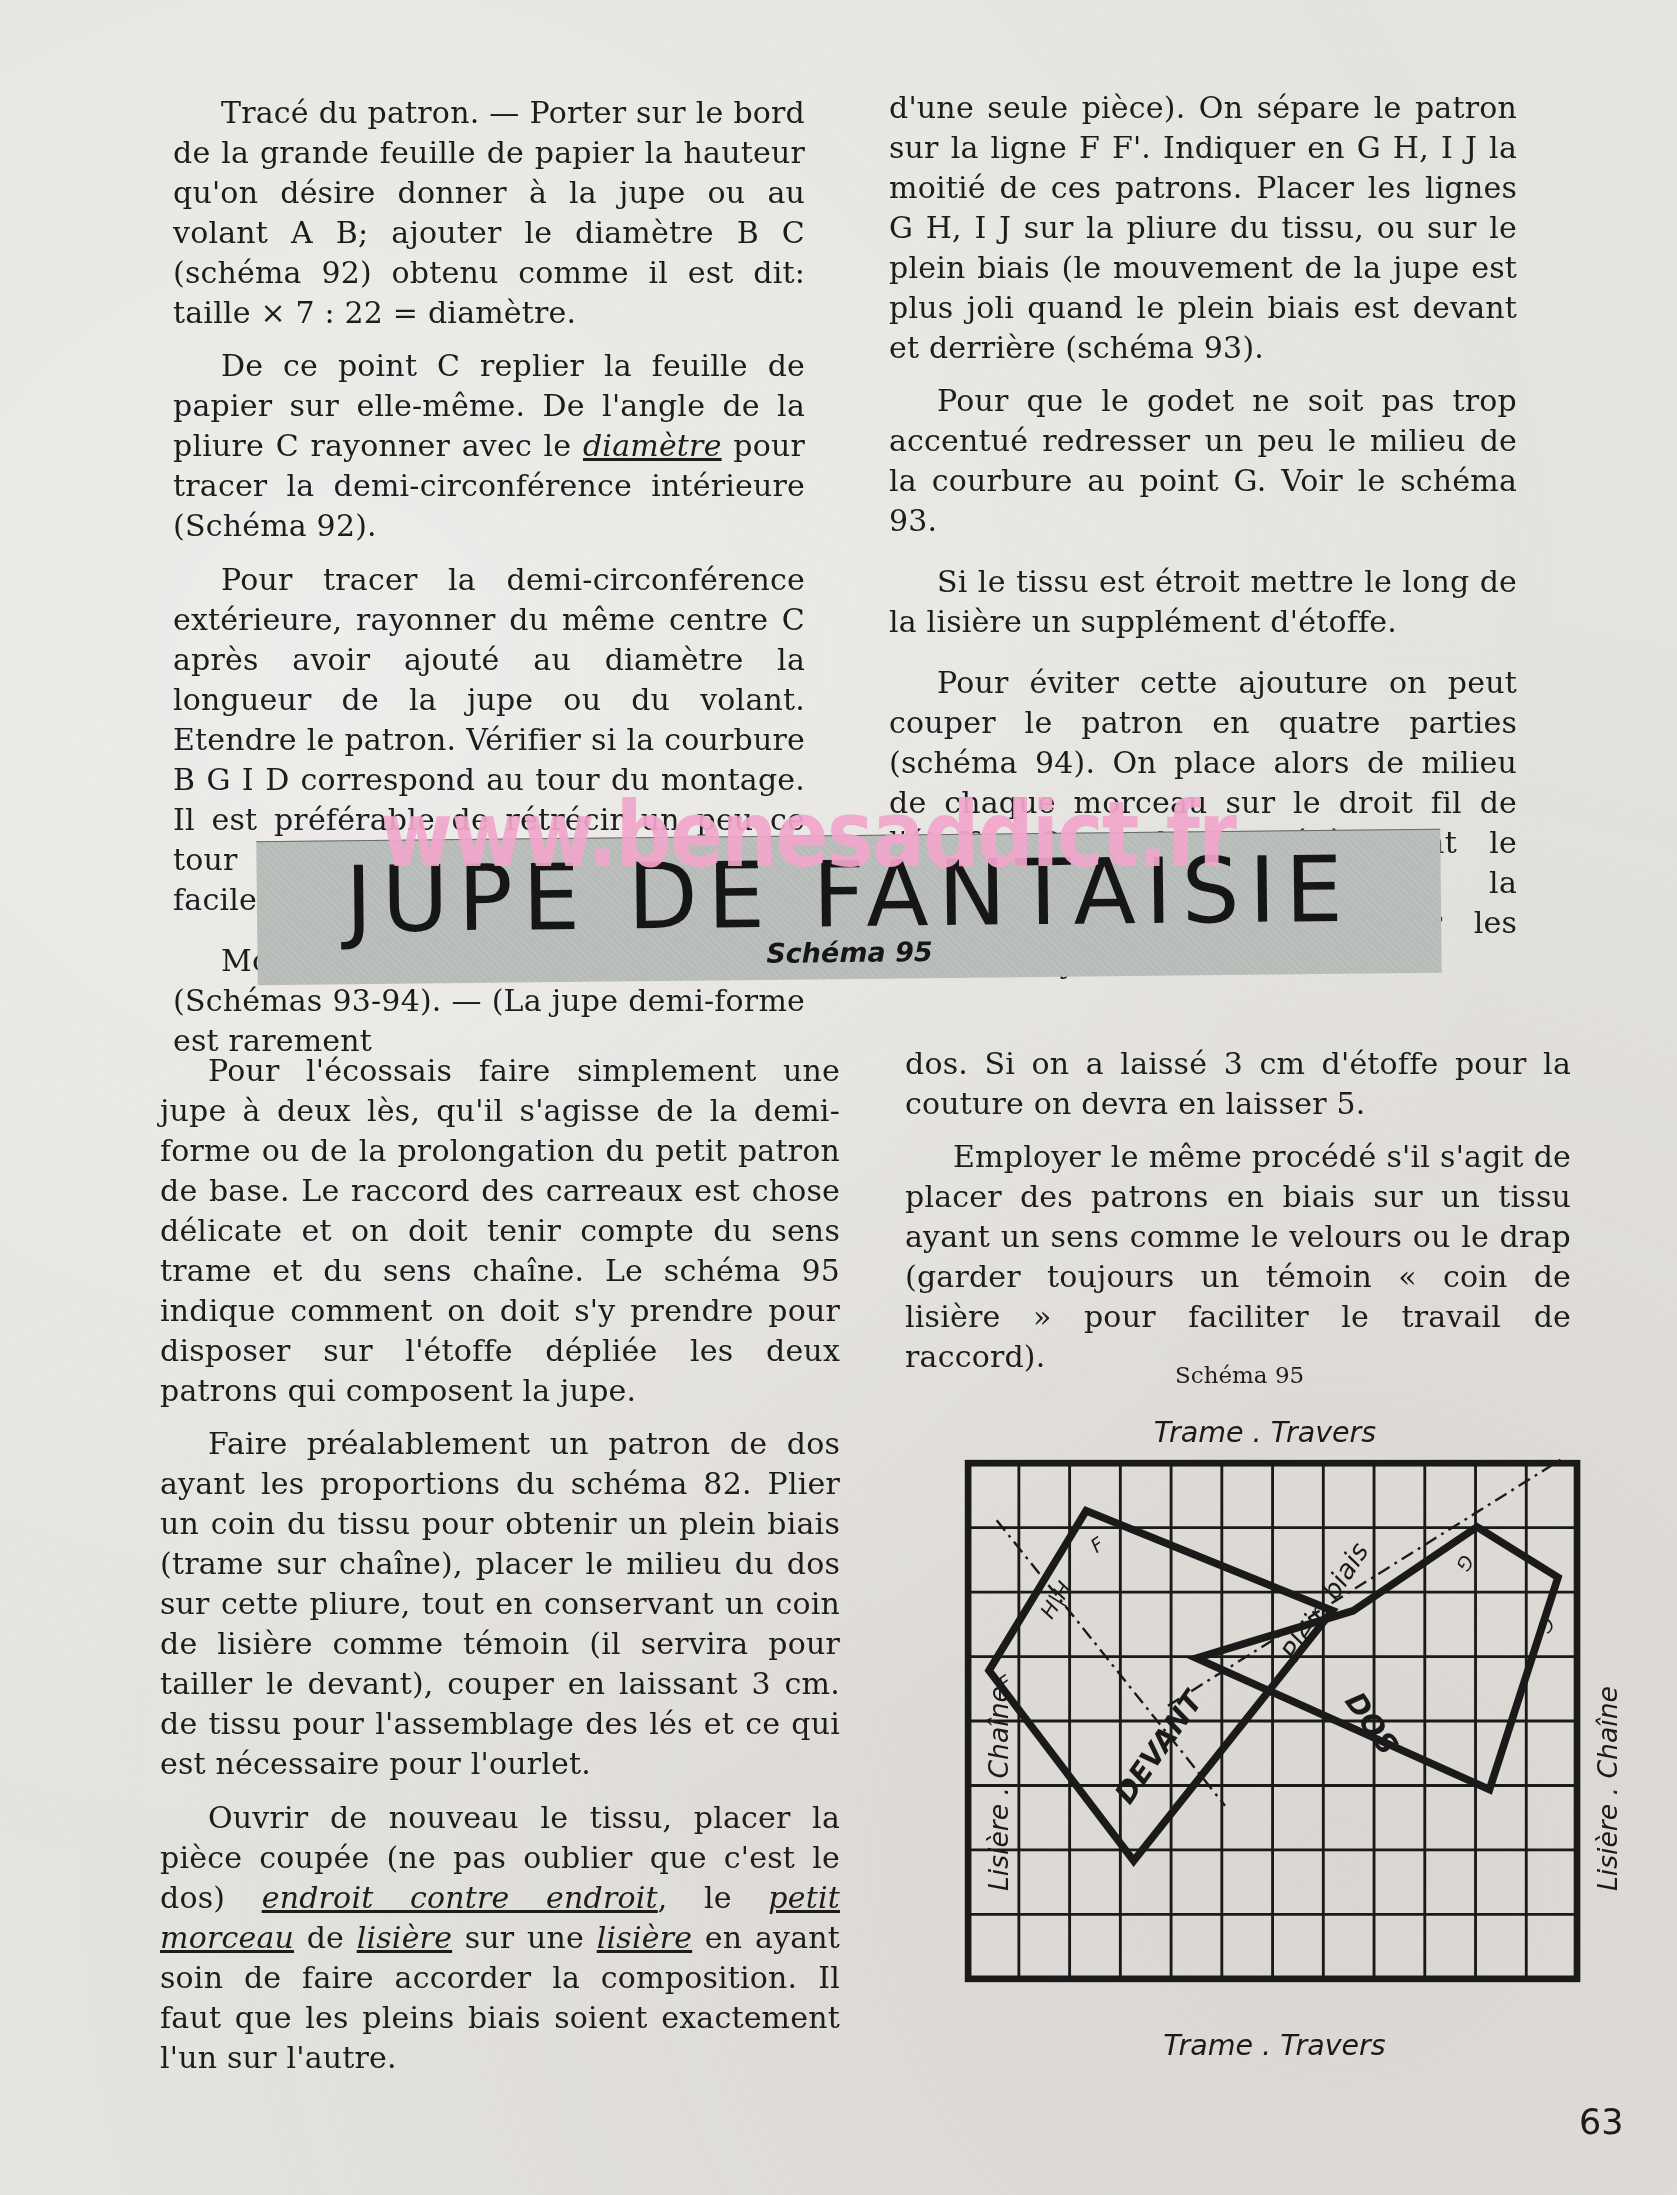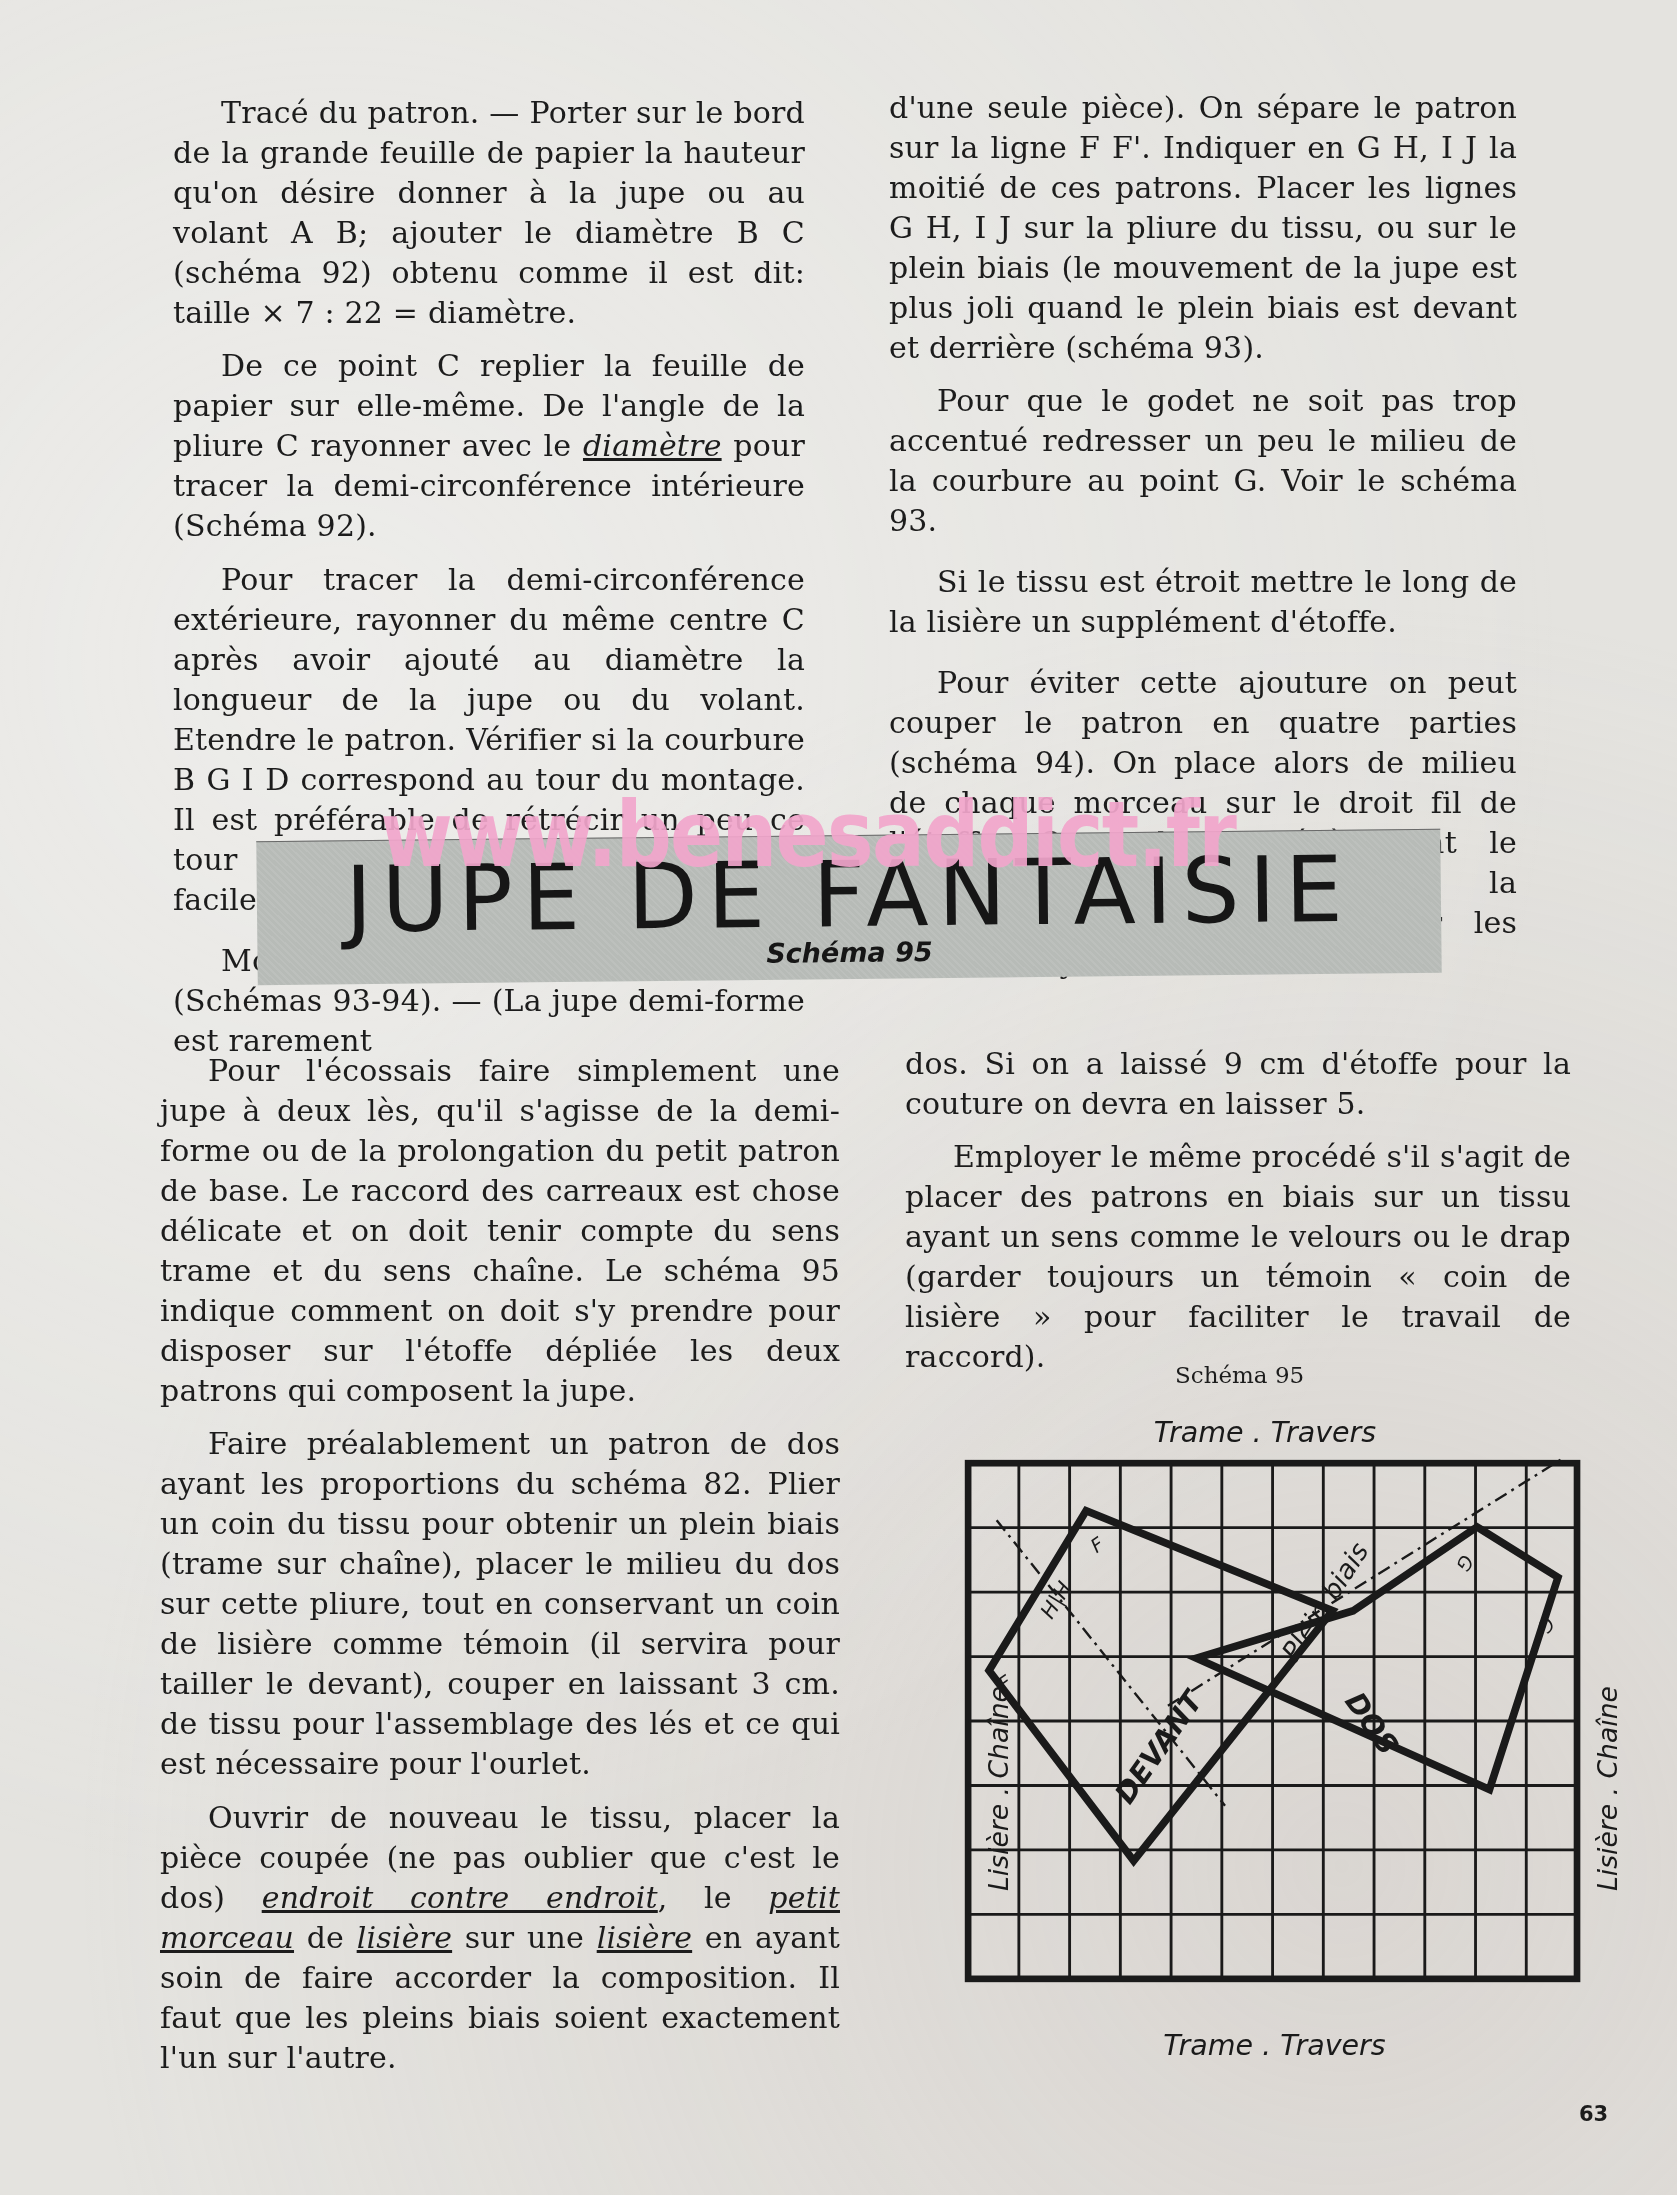--- a/index.html
+++ b/index.html
@@ -41,21 +41,21 @@
   .banner-sub {
     position:absolute; left:0; right:0; top:101px; text-align:center;
     font-family:"DejaVu Sans", "Liberation Sans", sans-serif; font-weight:bold; font-style:italic;
     font-size:27px; color:#161616;
   }
   .schema-caption {
     position:absolute; left:1175px; top:1362px; font-size:23px; font-family:"DejaVu Serif", serif;
   }
   .diagram { position:absolute; left:951px; top:1408px; width:685px; height:666px; }
   .page-number {
-    position:absolute; left:1579px; top:2102px; font-size:21px; font-weight:bold;
+    position:absolute; left:1579px; top:2102px; font-size:35px; font-weight:normal;
     font-family:"DejaVu Sans", "Liberation Sans", sans-serif;
   }
   svg text { font-family:"DejaVu Sans", "Liberation Sans", sans-serif; font-style:italic; fill:#1a1a1a; }
 </style>
 </head>
 <body>
 
 <div id="col-top-left" class="col">
   <p><b class="h">Tracé du patron.</b><span> — Porter sur le bord de la grande feuille de papier la hauteur qu'on désire donner à la jupe ou au volant A B; ajouter le diamètre B C (schéma 92) obtenu comme il est dit: taille × 7 : 22 = diamètre.</span></p>
   <p><span>De ce point C replier la feuille de papier sur elle-même. De l'angle de la pliure C rayonner avec le </span><i>diamètre</i><span> pour tracer la demi-circonférence intérieure (Schéma 92).</span></p>
@@ -78,21 +78,21 @@
 <div class="watermark">www.benesaddict.fr</div>
 
 <div id="col-bot-left" class="col">
   <p>Pour l'écossais faire simplement une jupe à deux lès, qu'il s'agisse de la demi-forme ou de la prolongation du petit patron de base. Le raccord des carreaux est chose délicate et on doit tenir compte du sens trame et du sens chaîne. Le schéma 95 indique comment on doit s'y prendre pour disposer sur l'étoffe dépliée les deux patrons qui composent la jupe.</p>
   <p>Faire préalablement un patron de dos ayant les proportions du schéma 82. Plier un coin du tissu pour obtenir un plein biais (trame sur chaîne), placer le milieu du dos sur cette pliure, tout en conservant un coin de lisière comme témoin (il servira pour tailler le devant), couper en laissant 3 cm. de tissu pour l'assemblage des lés et ce qui est nécessaire pour l'ourlet.</p>
   <p><span>Ouvrir de nouveau le tissu, placer la pièce coupée (ne pas oublier que c'est le dos) </span><i>endroit contre endroit</i><span>, le </span><i>petit morceau</i><span> de </span><i>lisière</i><span> sur une </span><i>lisière</i><span> en ayant soin de faire accorder la composition. Il faut que les pleins biais soient exactement l'un sur l'autre.</span></p>
 
 </div>
 
 <div id="col-bot-right" class="col" style="width:666px">
-  <p class="noindent">dos. Si on a laissé 9 cm d'étoffe pour la couture on devra en laisser 5.</p>
+  <p class="noindent">dos. Si on a laissé 3 cm d'étoffe pour la couture on devra en laisser 5.</p>
   <p>Employer le même procédé s'il s'agit de placer des patrons en biais sur un tissu ayant un sens comme le velours ou le drap (garder toujours un témoin « coin de lisière » pour faciliter le travail de raccord).</p>
 </div>
 
 <div class="schema-caption">Schéma 95</div>
 
 <svg class="diagram" viewBox="0 0 720 700" width="685" height="666">
   <text x="330" y="36" font-size="30" text-anchor="middle">Trame . Travers</text>
   <text x="340" y="680" font-size="30" text-anchor="middle">Trame . Travers</text>
   <text transform="translate(60,400) rotate(-90)" font-size="28" text-anchor="middle">Lisière . Chaîne</text>
   <text transform="translate(700,400) rotate(-90)" font-size="28" text-anchor="middle">Lisière . Chaîne</text>

